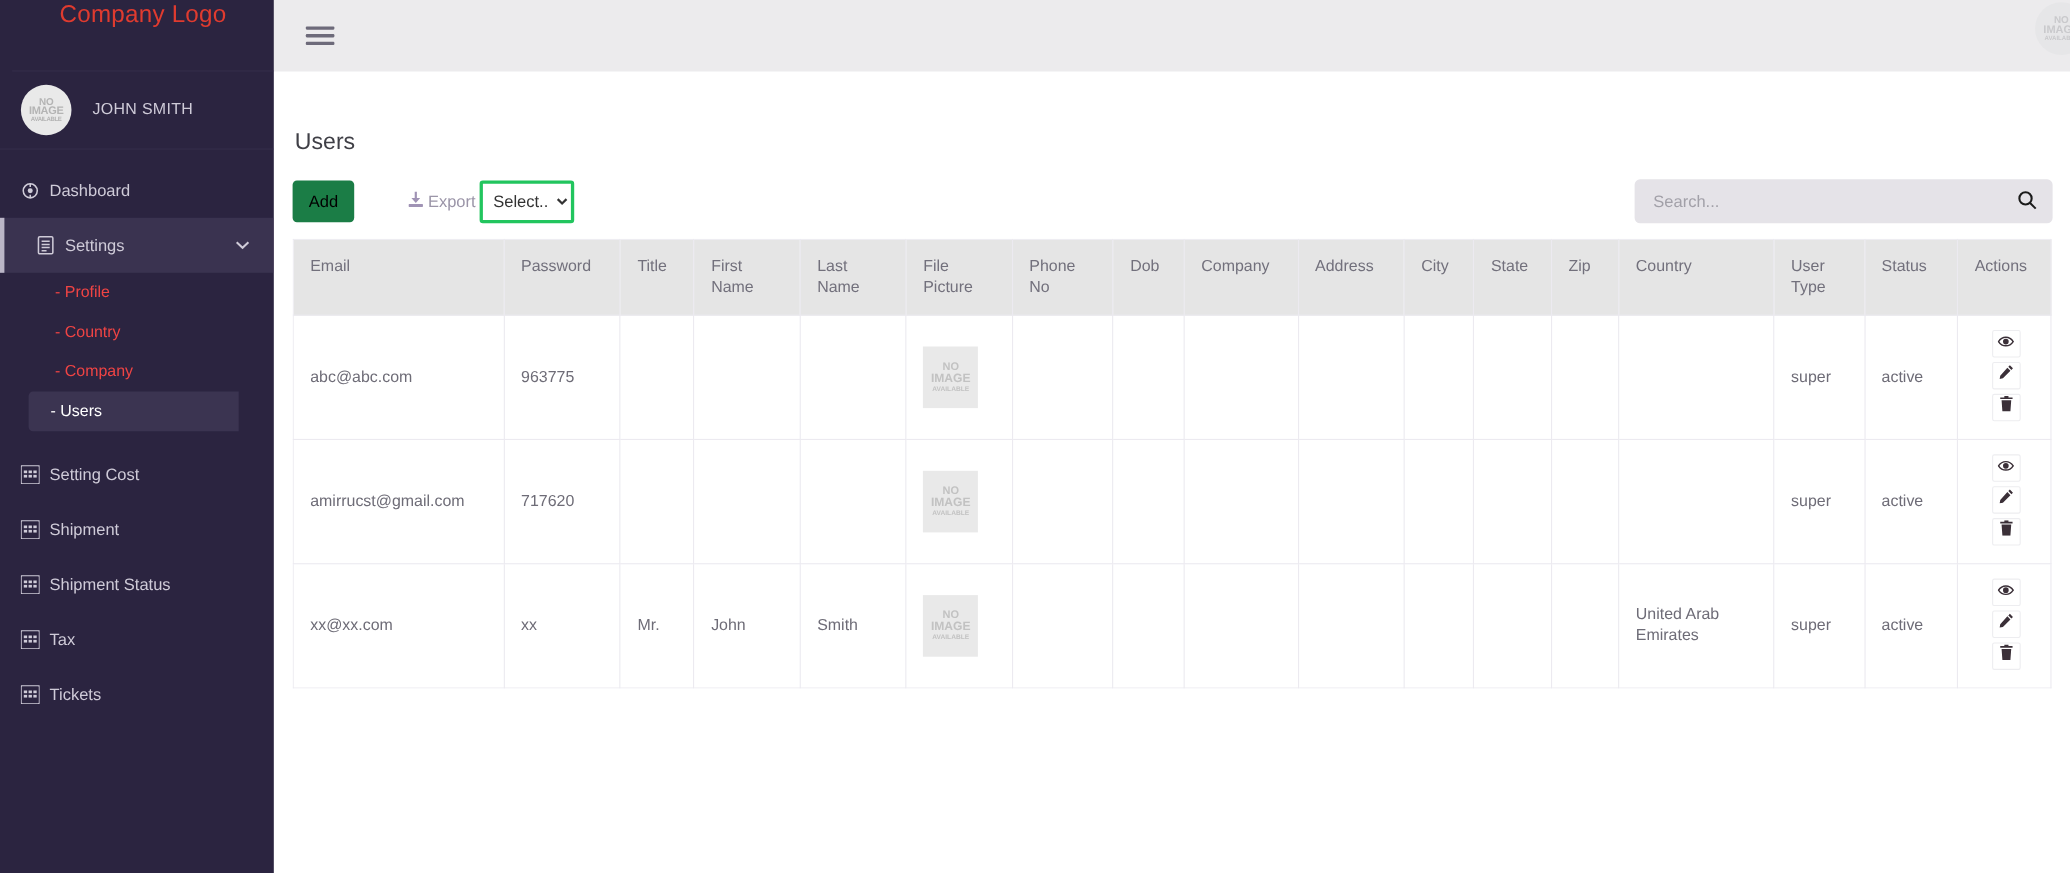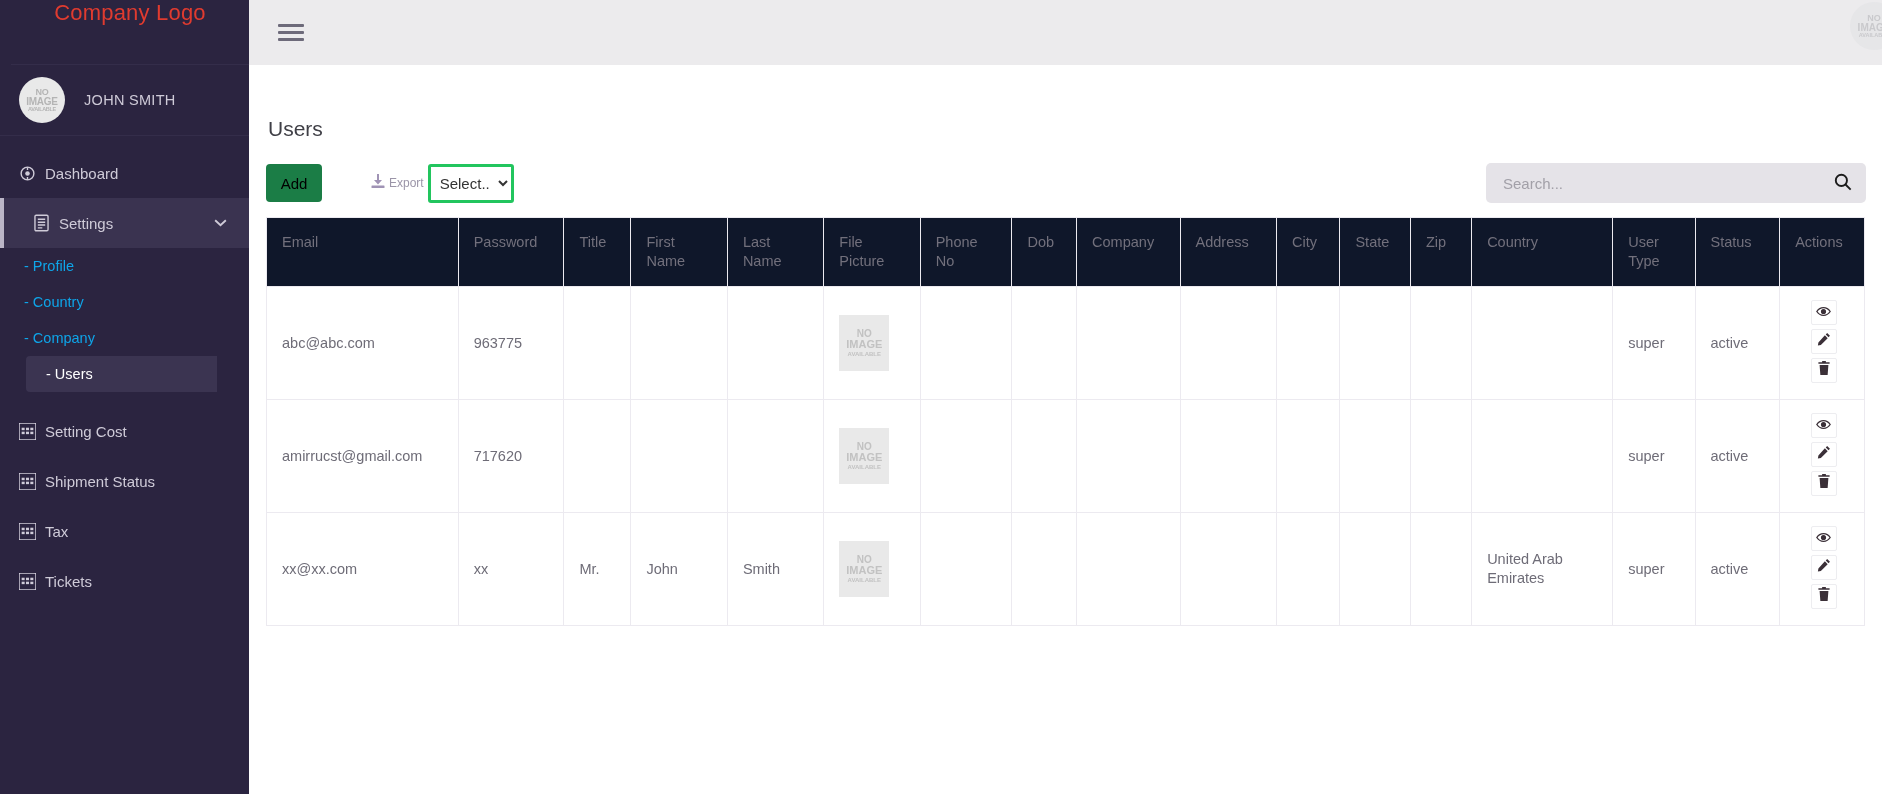--- a/index.html
+++ b/index.html
@@ -85,22 +85,22 @@
   .nav-item .chev {
     position: absolute;
     right: 22px;
     font-size: 12px;
     color: #cfcbd8;
   }
   .subnav-item {
     display: flex;
     align-items: center;
     height: 36px;
-    padding-left: 24px;
-    color: #0ea5e9;
+    padding-left: 50px;
+    color: #ef4444;
     font-size: 14.5px;
     cursor: pointer;
   }
   .subnav-item.active {
     background: #3b3451;
     color: #ffffff;
     border-radius: 4px 0 0 4px;
     margin-left: 26px;
     padding-left: 20px;
     width: 191px;
@@ -169,21 +169,21 @@
     border-radius: 4px;
     cursor: pointer;
     font-family: inherit;
   }
   .export-link {
     display: flex;
     align-items: center;
     gap: 4px;
     margin-left: 49px;
     color: #9b95a8;
-    font-size: 12px;
+    font-size: 15px;
     cursor: pointer;
     text-decoration: none;
   }
   .select-wrap {
     margin-left: 4px;
   }
   select.picker {
     height: 39px;
     width: 86px;
     font-size: 15px;
@@ -223,21 +223,21 @@
 
   
   .table-scroll { width: 1638px; overflow: hidden; }
   table.grid {
     border-collapse: collapse;
     table-layout: fixed;
     width: 1599px;
     font-size: 14.5px;
   }
   table.grid th {
-    background: #0f172a;
+    background: #e5e5e5;
     color: #72707c;
     font-weight: normal;
     text-align: left;
     vertical-align: top;
     padding: 15px 12px 15px 15px;
     border: 1px solid #eceaf0;
     height: 68px;
     line-height: 19px;
   }
   table.grid td {
@@ -362,20 +362,34 @@
               <rect x="7.4" y="5" width="3.2" height="2.6"></rect>
               <rect x="12" y="5" width="3.2" height="2.6"></rect>
               <rect x="2.8" y="9.2" width="3.2" height="2.6"></rect>
               <rect x="7.4" y="9.2" width="3.2" height="2.6"></rect>
               <rect x="12" y="9.2" width="3.2" height="2.6"></rect>
             </svg>
         </span>
         <span>Setting Cost</span>
       </div>
 
+      <div class="nav-item">
+        <span class="ic">
+          <svg width="17" height="17" viewBox="0 0 18 18" fill="#cfcbd8">
+              <rect x="0" y="0" width="18" height="18" rx="1.5" fill="none" stroke="#cfcbd8" stroke-width="1.6"></rect>
+              <rect x="2.8" y="5" width="3.2" height="2.6"></rect>
+              <rect x="7.4" y="5" width="3.2" height="2.6"></rect>
+              <rect x="12" y="5" width="3.2" height="2.6"></rect>
+              <rect x="2.8" y="9.2" width="3.2" height="2.6"></rect>
+              <rect x="7.4" y="9.2" width="3.2" height="2.6"></rect>
+              <rect x="12" y="9.2" width="3.2" height="2.6"></rect>
+            </svg>
+        </span>
+        <span>Shipment</span>
+      </div>
 
       <div class="nav-item">
         <span class="ic">
           <svg width="17" height="17" viewBox="0 0 18 18" fill="#cfcbd8">
               <rect x="0" y="0" width="18" height="18" rx="1.5" fill="none" stroke="#cfcbd8" stroke-width="1.6"></rect>
               <rect x="2.8" y="5" width="3.2" height="2.6"></rect>
               <rect x="7.4" y="5" width="3.2" height="2.6"></rect>
               <rect x="12" y="5" width="3.2" height="2.6"></rect>
               <rect x="2.8" y="9.2" width="3.2" height="2.6"></rect>
               <rect x="7.4" y="9.2" width="3.2" height="2.6"></rect>

